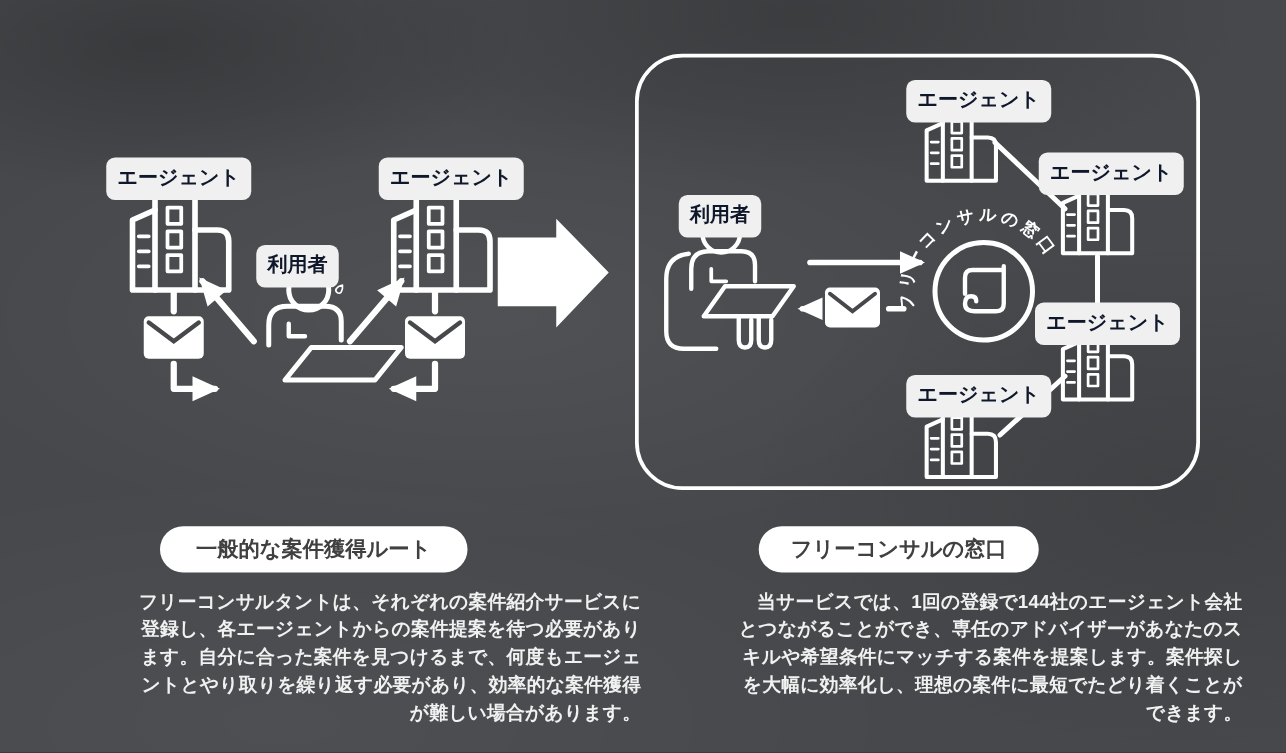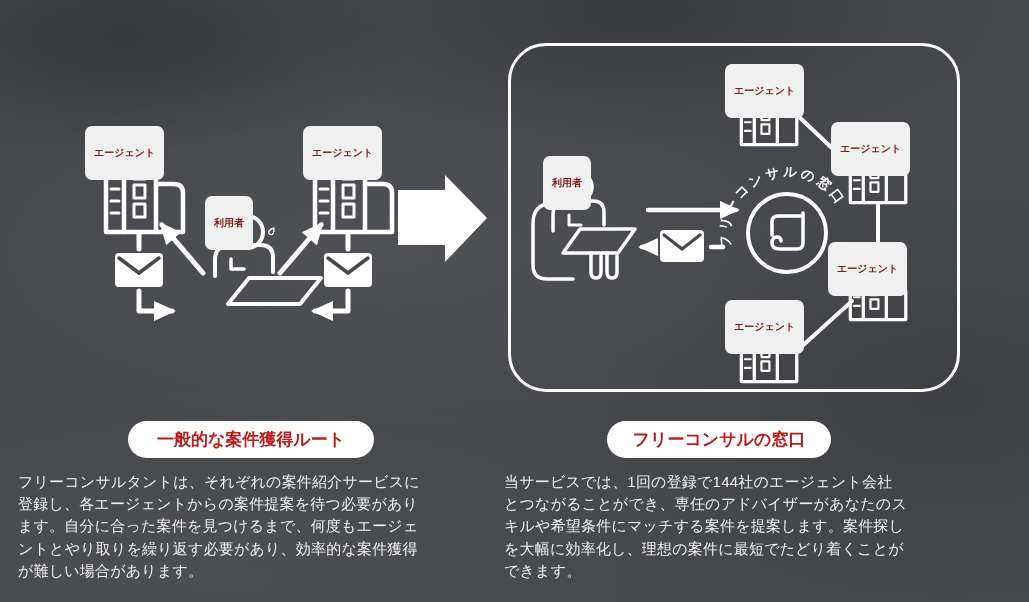--- a/index.html
+++ b/index.html
@@ -9,32 +9,32 @@
     background-color:#46484b;
     background-image:
       radial-gradient(ellipse 420px 170px at 12% 6%, rgba(0,0,0,0.20), transparent 70%),
       radial-gradient(ellipse 520px 200px at 62% 2%, rgba(0,0,0,0.16), transparent 70%),
       radial-gradient(ellipse 640px 260px at 38% 42%, rgba(255,255,255,0.05), transparent 72%),
       radial-gradient(ellipse 520px 300px at 92% 66%, rgba(0,0,0,0.10), transparent 70%),
       radial-gradient(ellipse 700px 280px at 22% 96%, rgba(255,255,255,0.04), transparent 72%);
   }
   .abs{position:absolute;}
   .badge{
-    position:absolute;background:#f0f0f0;color:#7f1d1d;
-    font-size:10px;font-weight:bold;line-height:1;
-    padding:22px 9px;border-radius:7px;white-space:nowrap;
+    position:absolute;background:#f0f0f0;color:#0f172a;
+    font-size:16px;font-weight:bold;line-height:1;
+    padding:9px 9px;border-radius:7px;white-space:nowrap;
   }
   .pill{
-    position:absolute;background:#ffffff;color:#b91c1c;
+    position:absolute;background:#ffffff;color:#404040;
     height:37px;line-height:37px;border-radius:19px;
     text-align:center;font-weight:bold;font-size:17px;white-space:nowrap;
   }
   .para{
     position:absolute;color:#f1f1f1;font-size:15px;line-height:22.2px;
-    font-weight:normal;white-space:pre-line;letter-spacing:0.2px;
+    font-weight:bold;white-space:pre-line;letter-spacing:0.2px;text-align:right;
   }
   .panel{
     position:absolute;left:508px;top:43px;width:452px;height:349px;
     border:3px solid #ffffff;border-radius:38px;box-sizing:border-box;
   }
   svg{display:block;}
   .stroke{stroke:#ffffff;fill:none;stroke-linecap:round;stroke-linejoin:round;}
 </style>
 </head>
 <body>

